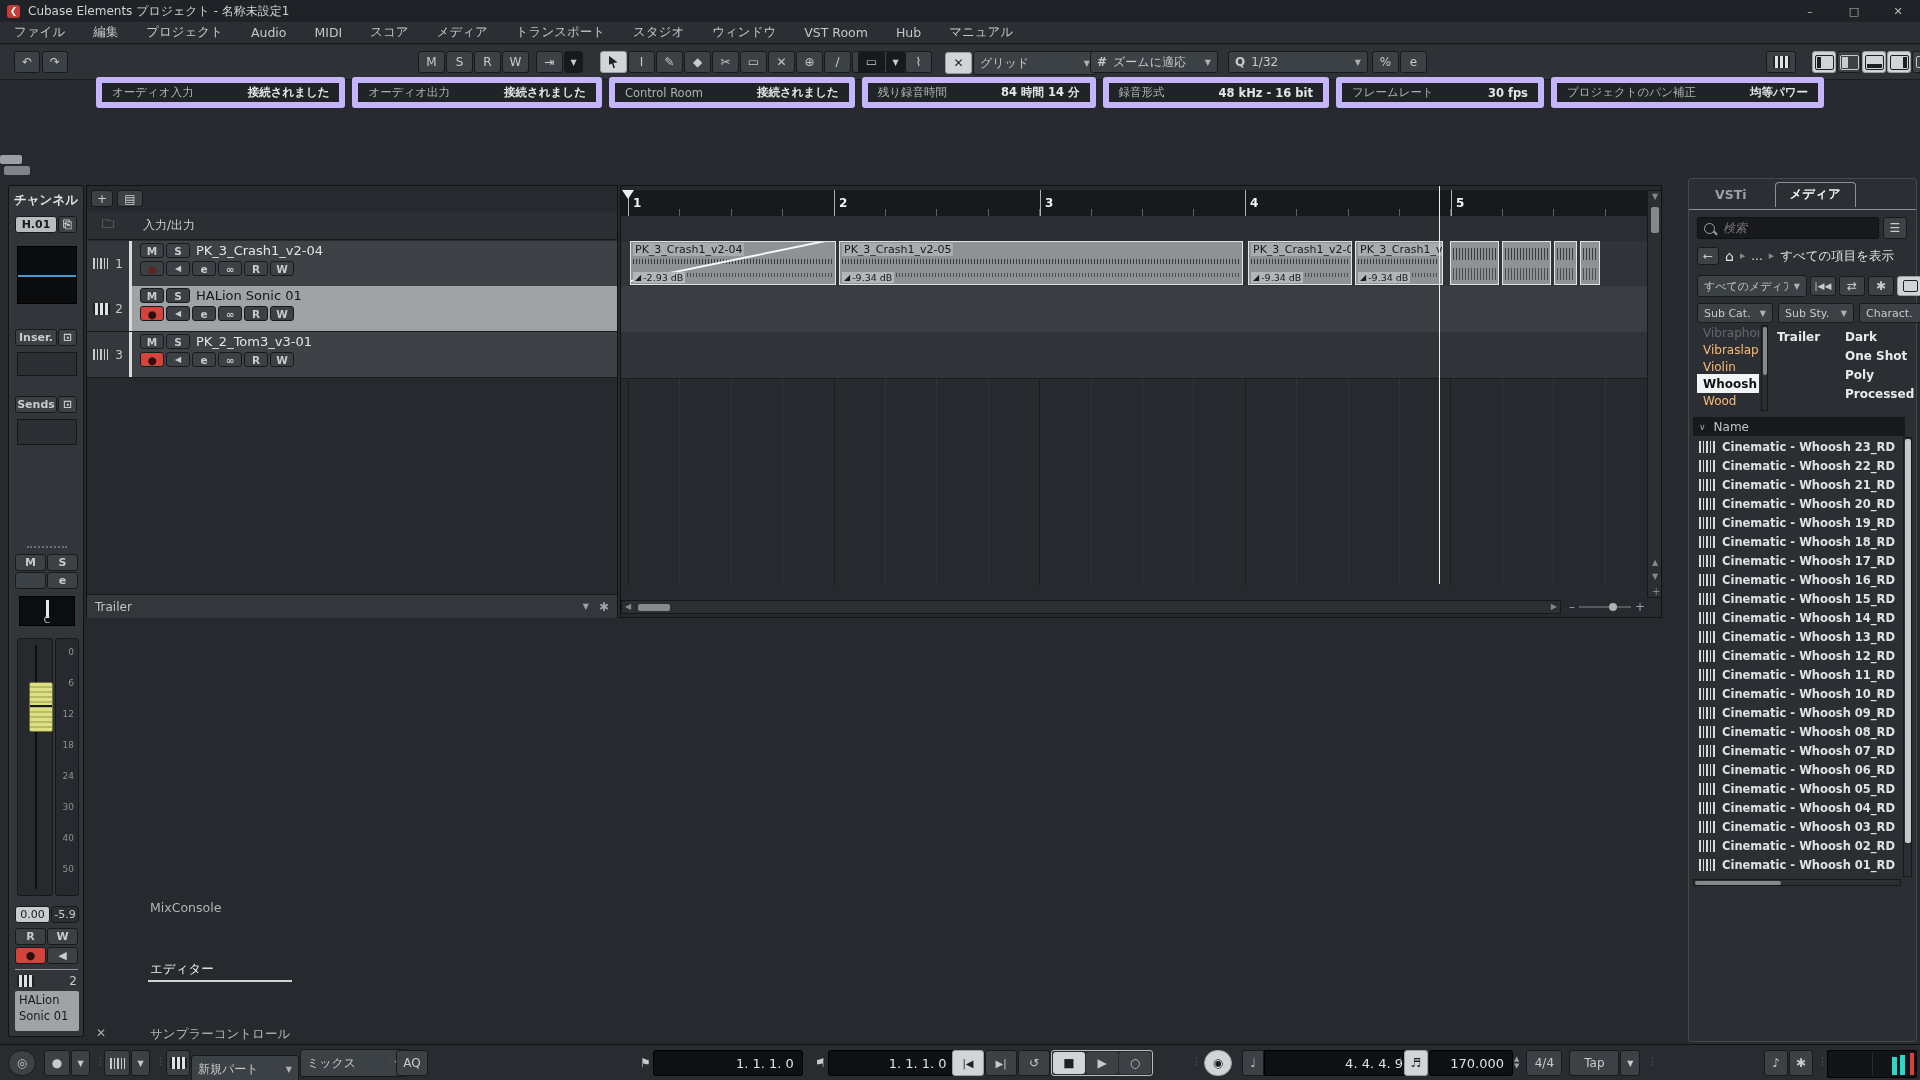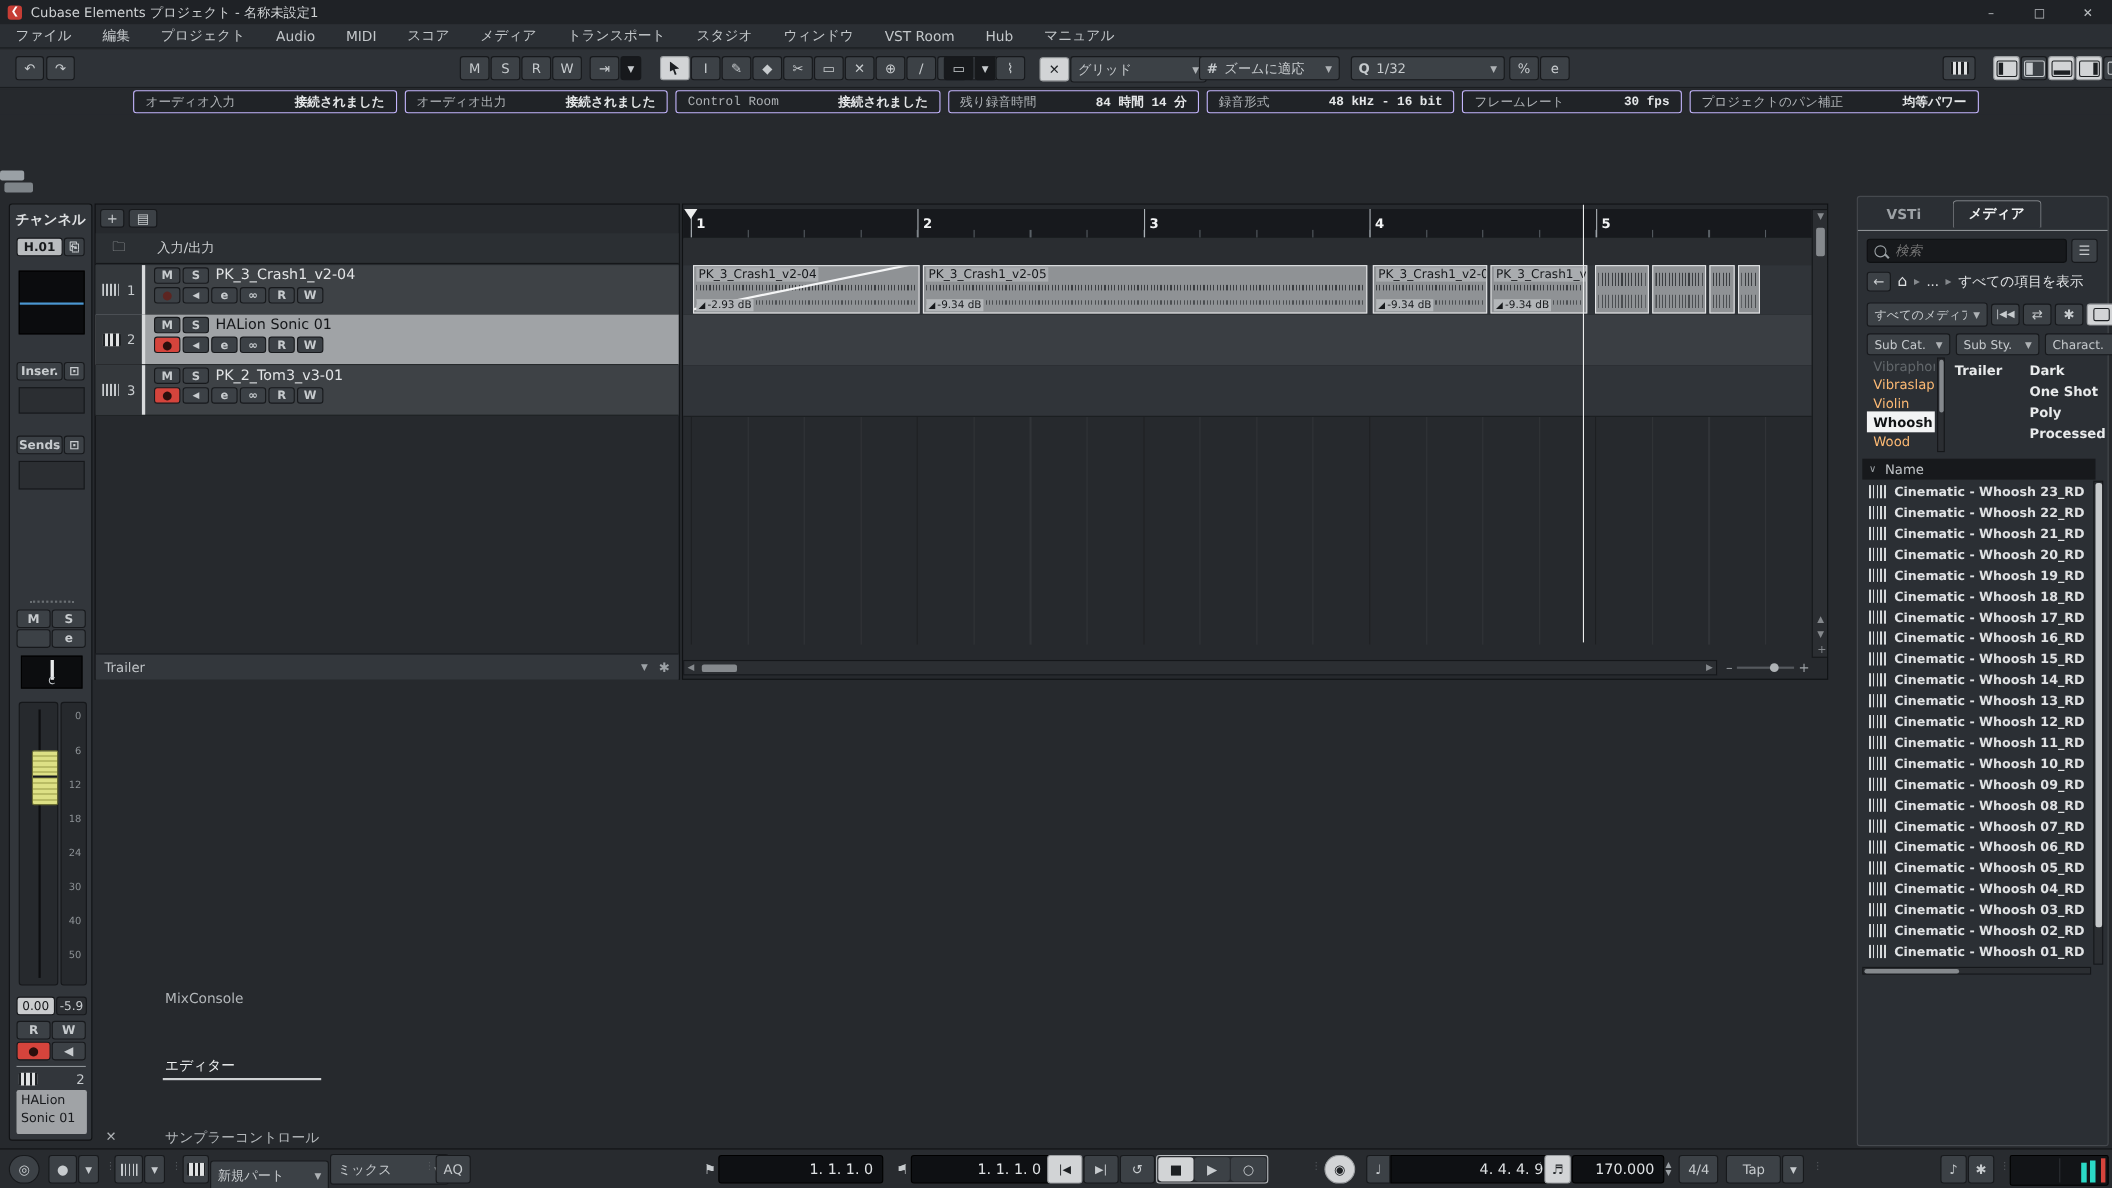--- a/index.html
+++ b/index.html
@@ -24,21 +24,21 @@
   .tool{width:27px;height:22px;font-size:12px;}
   .cursor-shape{width:10px;height:13px;background:currentColor;
         clip-path:polygon(0 0,90% 52%,48% 58%,66% 92%,50% 98%,34% 62%,0 74%);}
   .dd{display:flex;align-items:center;gap:6px;padding:0 6px;height:22px;background:#3c4146;
       border:1px solid #17191c;border-radius:3px;}
   .dd .caret{font-size:8px;color:#aeb2b5;}
   .layoutbox{width:17px;height:13px;border:1.5px solid currentColor;border-radius:2px;position:relative;}
   .layoutbox .fill{position:absolute;background:currentColor;}
   
   .statusbar{left:0;top:81px;width:1920px;height:23px;background:#26292d;display:flex;align-items:center;justify-content:center;gap:7px;}
-  .chip{display:flex;align-items:center;gap:10px;background:#202327;border:1px solid #c4b5fd;border-radius:3px;height:19px;padding:0 10px;font-family:Liberation Mono, monospace;}
+  .chip{display:flex;align-items:center;gap:10px;background:#202327;border:6px solid #c4b5fd;border-radius:3px;height:19px;padding:0 10px;}
   .chip-l{color:#aeb2b6;font-size:11.5px;}
   .chip-v{color:#e4e6e8;font-size:11.5px;font-weight:bold;margin-left:44px;}
   .infoline{left:0;top:104px;width:1920px;height:47px;background:#2c3034;border-bottom:1px solid #1b1e21;
             display:flex;align-items:center;justify-content:center;color:#90969b;}
   
   .inspector{left:8px;top:185px;width:76px;height:852px;background:#32363b;border:1px solid #101214;border-radius:3px;}
   .insp-h{color:#dfe1e3;font-weight:bold;font-size:12.5px;text-align:center;padding-top:6px;}
   .mini{height:17px;font-size:11px;font-weight:bold;}
   .scale-num{position:absolute;right:4px;color:#8d9296;font-size:9px;}
   .fader-cap{position:absolute;left:11px;top:43px;width:22px;height:48px;border-radius:2px;

